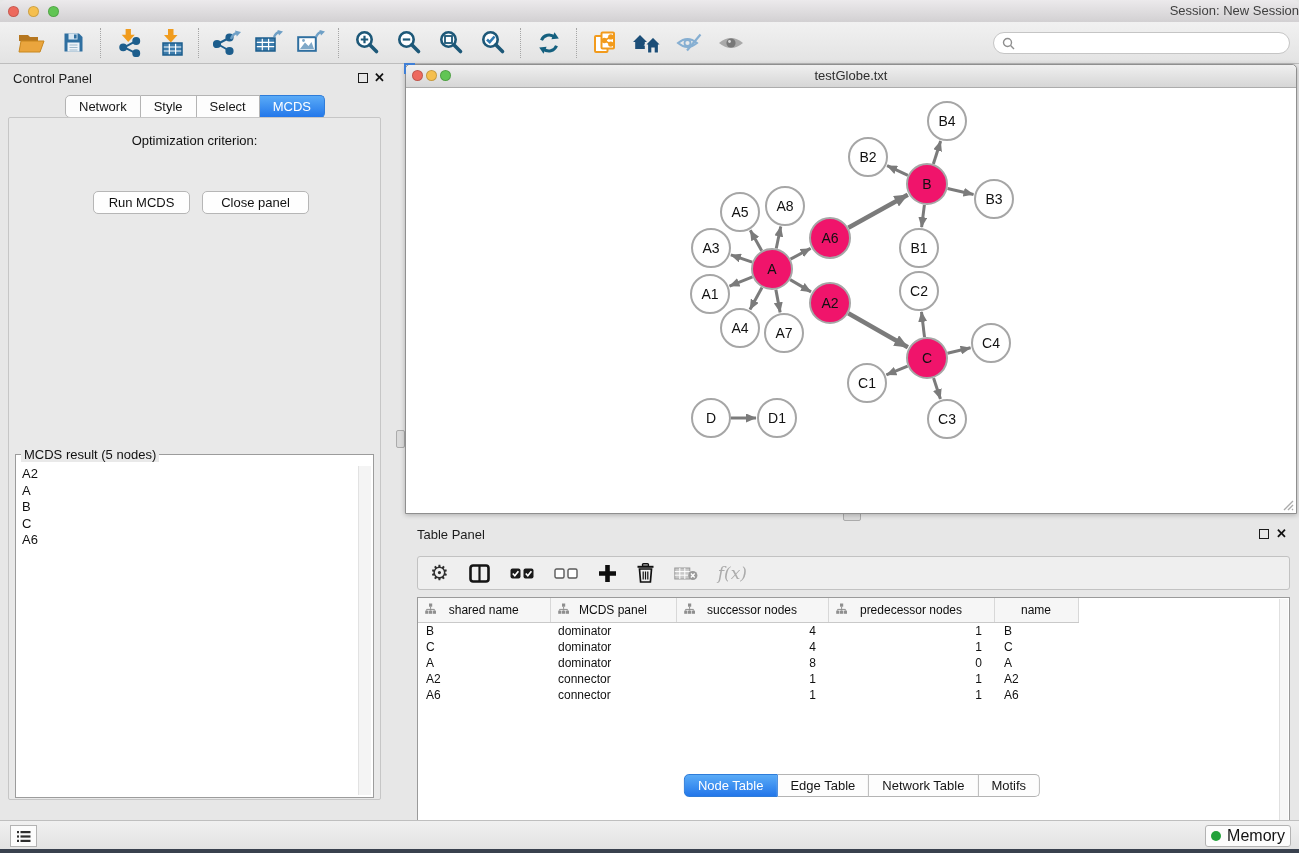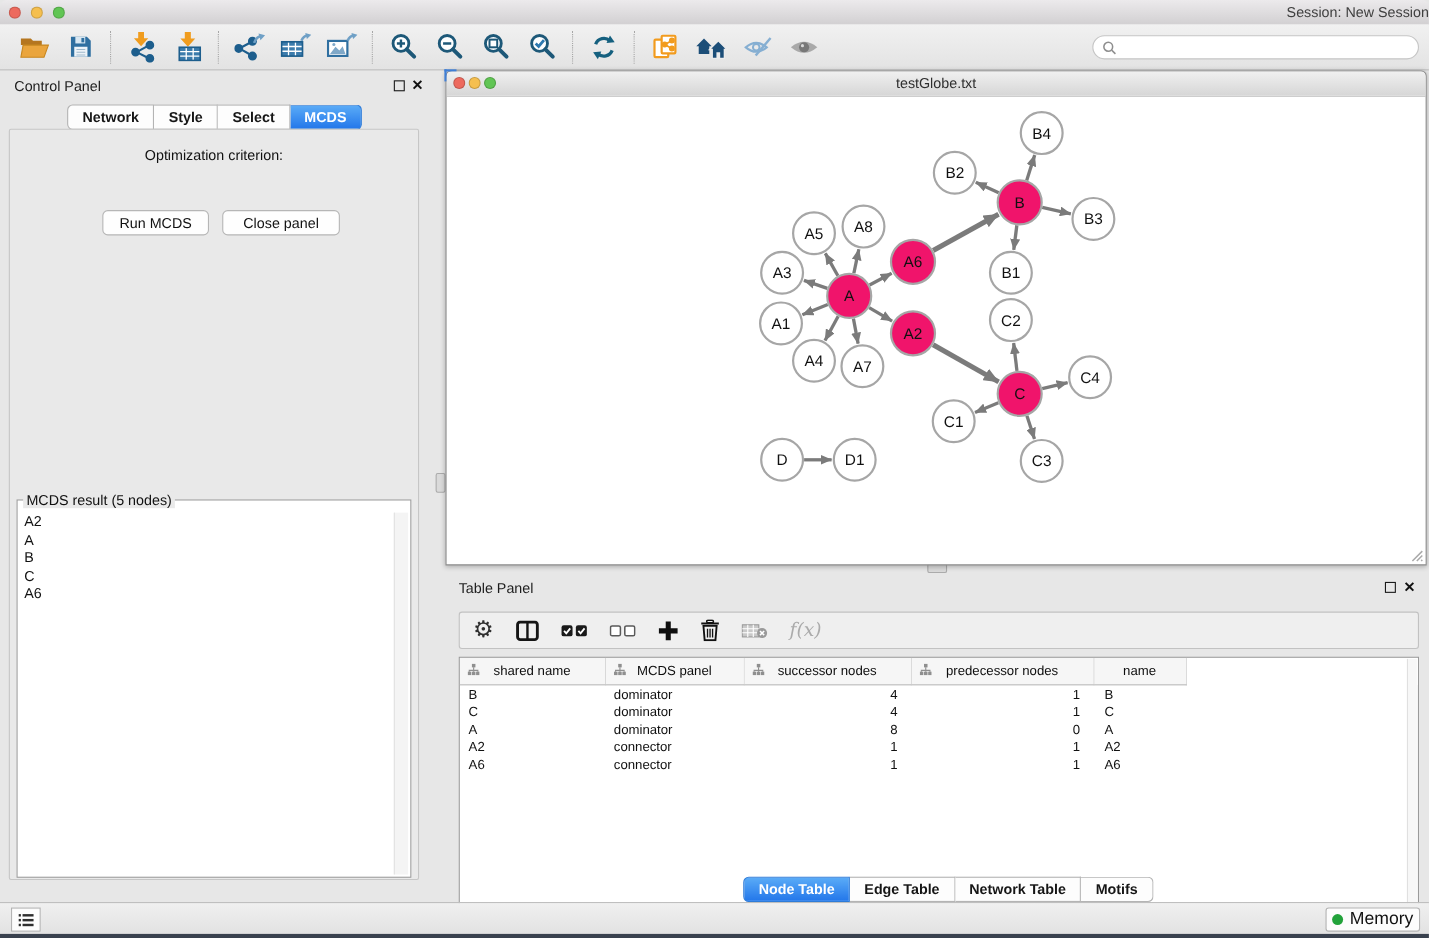--- a/index.html
+++ b/index.html
@@ -22,21 +22,21 @@
   .search-wrap{position:absolute;right:9px;top:10px;width:297px;height:22px;box-sizing:border-box;
     border:1px solid #C5C5C5;border-radius:12px;background:#fff;display:flex;align-items:center;padding:0 8px;}
   .search-wrap input{flex:1;border:none;outline:none;background:transparent;font-size:12px;font-family:"Liberation Sans",sans-serif;}
   
   .control-panel{position:absolute;left:0;top:64px;width:390px;height:756px;}
   .panel-title{position:absolute;left:13px;top:7px;font-size:13px;color:#1d1d1d;}
   .float-btn{position:absolute;width:10px;height:10px;border:1.6px solid #1a1a1a;box-sizing:border-box;}
   .close-btn{position:absolute;font-size:13px;font-weight:900;color:#111;line-height:12px;}
   .seg{display:flex;}
   .seg-tab{height:21px;line-height:21px;padding:0 13px;font-size:13px;background:#FDFDFD;
-    border:1px solid #B4B4B4;border-left:none;color:#161616;white-space:nowrap;font-weight:bold;}
+    border:1px solid #B4B4B4;border-left:none;color:#161616;white-space:nowrap;}
   .seg-tab:first-child{border-left:1px solid #B4B4B4;border-radius:5px 0 0 5px;}
   .seg-tab:last-child{border-radius:0 5px 5px 0;}
   .seg-tab.active{background:linear-gradient(#5AABF7,#2377EA);border-color:#2E7CD9;color:#fff;}
   .cp-tabs{position:absolute;top:31px;left:50%;transform:translateX(-50%);}
   .cp-content{position:absolute;left:8px;top:53px;width:373px;height:683px;box-sizing:border-box;
     border:1px solid #C6C6C6;background:#E9E9E9;border-radius:2px;}
   .opt-label{margin-top:15px;text-align:center;font-size:13px;}
   .select{position:absolute;left:34px;top:39px;width:314px;height:24px;box-sizing:border-box;
     background:#fff;border:1px solid #B9B9B9;border-radius:4px;font-size:13px;line-height:22px;padding-left:8px;}
   .stepper{position:absolute;right:2px;top:2px;bottom:2px;width:17px;border-radius:3px;
@@ -79,21 +79,21 @@
     background:#fff;border:1px solid #9A9A9A;overflow:hidden;}
   table{border-collapse:collapse;table-layout:fixed;width:100%;font-size:12px;}
   th{height:22px;background:#F6F6F6;border-bottom:1px solid #C9C9C9;border-right:1px solid #D8D8D8;
     font-weight:normal;text-align:center;position:relative;font-size:12px;color:#0d0d0d;}
   th.filler{background:#fff;border:none;}
   th .hdr-icon{position:absolute;left:7px;top:5px;}
   td{height:16px;padding:0 8px;white-space:nowrap;overflow:hidden;}
   td.num{text-align:right;padding-right:12px;}
   td.namecol{padding-left:10px;}
   .tp-scroll{position:absolute;right:1px;top:1px;bottom:1px;width:8px;background:#F7F7F7;border-left:1px solid #E0E0E0;}
-  .bottom-tabs{position:absolute;top:277px;left:50%;transform:translateX(-50%);padding-left:28px;}
+  .bottom-tabs{position:absolute;top:254px;left:50%;transform:translateX(-50%);padding-left:28px;}
   
   .statusbar{position:absolute;left:0;top:820px;width:100%;height:29px;box-sizing:border-box;
     background:linear-gradient(#F0F0F0,#E2E2E2);border-top:1px solid #BFBFBF;}
   .sb-left-btn{position:absolute;left:10px;top:4px;width:27px;height:22px;box-sizing:border-box;
     background:#FCFCFC;border:1px solid #B3B3B3;display:flex;align-items:center;justify-content:center;}
   .memory-btn{position:absolute;right:8px;top:4px;width:86px;height:22px;box-sizing:border-box;
     background:#FCFCFC;border:1px solid #B3B3B3;border-radius:3px;
     display:flex;align-items:center;justify-content:center;gap:6px;font-size:16px;}
   .mem-dot{width:10px;height:10px;border-radius:50%;background:#22A23A;}
   .screen-bottom{position:absolute;left:0;top:849px;width:100%;height:4px;background:#39414E;}

